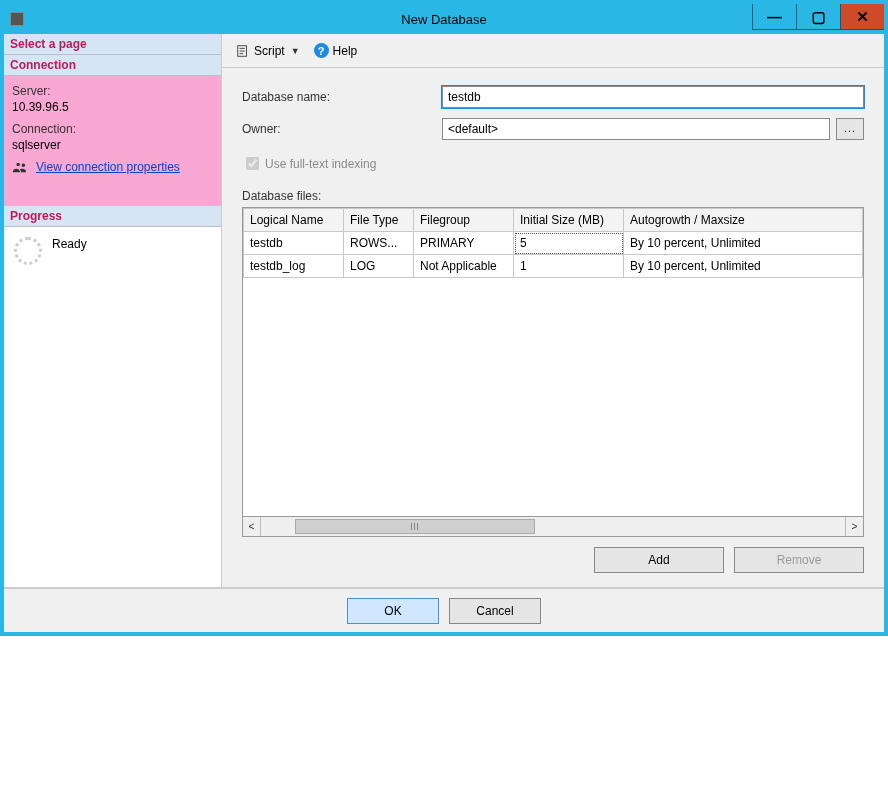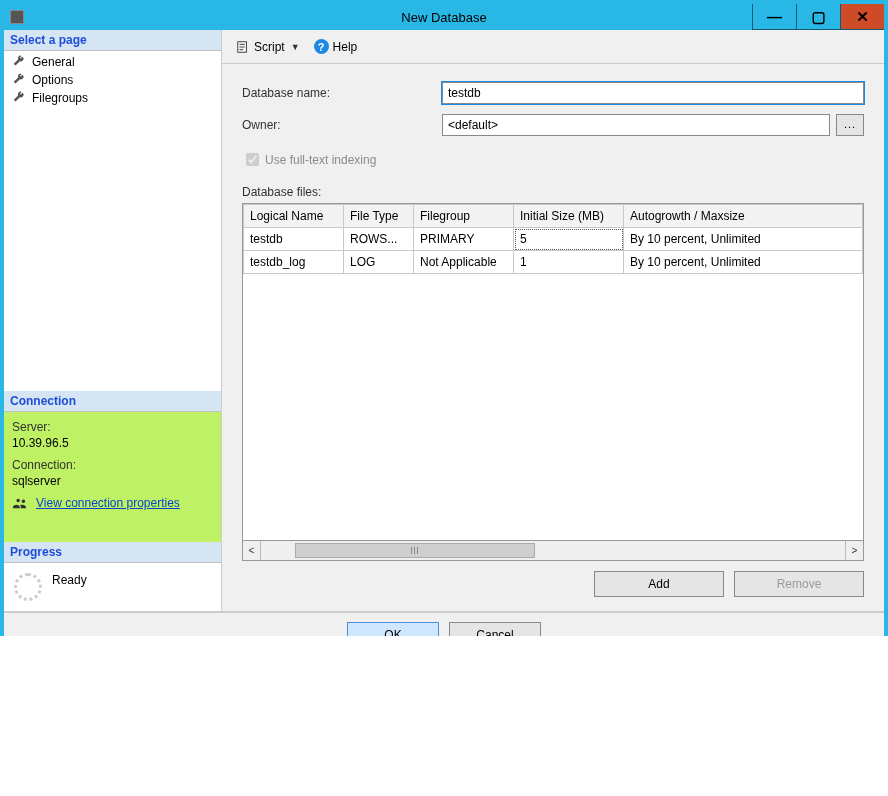--- a/index.html
+++ b/index.html
@@ -76,41 +76,41 @@
     width: 218px;
     background: #f0f0f0;
     display: flex;
     flex-direction: column;
     border-right: 1px solid #ccc;
   }
   .section-header {
     background: #d6e5f3;
     padding: 3px 6px;
     font-weight: bold;
-    color: #1d4ed8;
+    color: #be185d;
     border-bottom: 1px solid #c0c0c0;
   }
   .page-list {
     background: #fff;
     flex: 0 0 auto;
     padding: 2px 0 8px 0;
     min-height: 340px;
   }
   .page-item {
     display: flex;
     align-items: center;
     padding: 2px 8px;
     cursor: default;
   }
   .wrench-icon {
     width: 14px; height: 14px;
     margin-right: 6px;
   }
   .conn-box {
-    background: #bef264;
+    background: #f9a8d4;
     padding: 8px 8px 16px 8px;
     flex: 0 0 auto;
     min-height: 130px;
   }
   .conn-label { color: #333; margin-bottom: 2px; }
   .conn-value { margin-bottom: 8px; }
   .conn-link {
     color: #0645cc;
     text-decoration: underline;
     margin-left: 6px;
@@ -324,40 +324,20 @@
       <div class="winbtn max">▢</div>
       <div class="winbtn close">✕</div>
     </div>
   </div>
 
   <div class="dialog-body">
     <div class="main-split">
 
       <div class="left-panel">
         <div class="section-header">Select a page</div>
-        <div class="page-list">
-          <div class="page-item">
-            <svg class="wrench-icon" viewBox="0 0 16 16">
-                <path fill="#555" d="M13 3a3 3 0 0 1-4 4L4 12l-2-2 5-5a3 3 0 0 1 4-4l-2 2 1 1 2-2z"></path>
-              </svg>
-            <span>General</span>
-          </div>
-          <div class="page-item">
-            <svg class="wrench-icon" viewBox="0 0 16 16">
-                <path fill="#555" d="M13 3a3 3 0 0 1-4 4L4 12l-2-2 5-5a3 3 0 0 1 4-4l-2 2 1 1 2-2z"></path>
-              </svg>
-            <span>Options</span>
-          </div>
-          <div class="page-item">
-            <svg class="wrench-icon" viewBox="0 0 16 16">
-                <path fill="#555" d="M13 3a3 3 0 0 1-4 4L4 12l-2-2 5-5a3 3 0 0 1 4-4l-2 2 1 1 2-2z"></path>
-              </svg>
-            <span>Filegroups</span>
-          </div>
-        </div>
 
         <div class="section-header">Connection</div>
         <div class="conn-box">
           <div class="conn-label">Server:</div>
           <div class="conn-value">10.39.96.5</div>
           <div class="conn-label">Connection:</div>
           <div class="conn-value">sqlserver</div>
           <div class="conn-link-row">
             <svg class="people-icon" viewBox="0 0 16 16">
                 <path fill="#333" d="M5 5a2 2 0 1 1 4 0 2 2 0 0 1-4 0zm6 1a2 2 0 1 1 4 0 2 2 0 0 1-4 0zM1 13c0-2 2-3 4-3s4 1 4 3v1H1zm9 0c0-1 0-2-1-2 1-1 2-1 3-1 2 0 4 1 4 3v1h-6z"></path>

